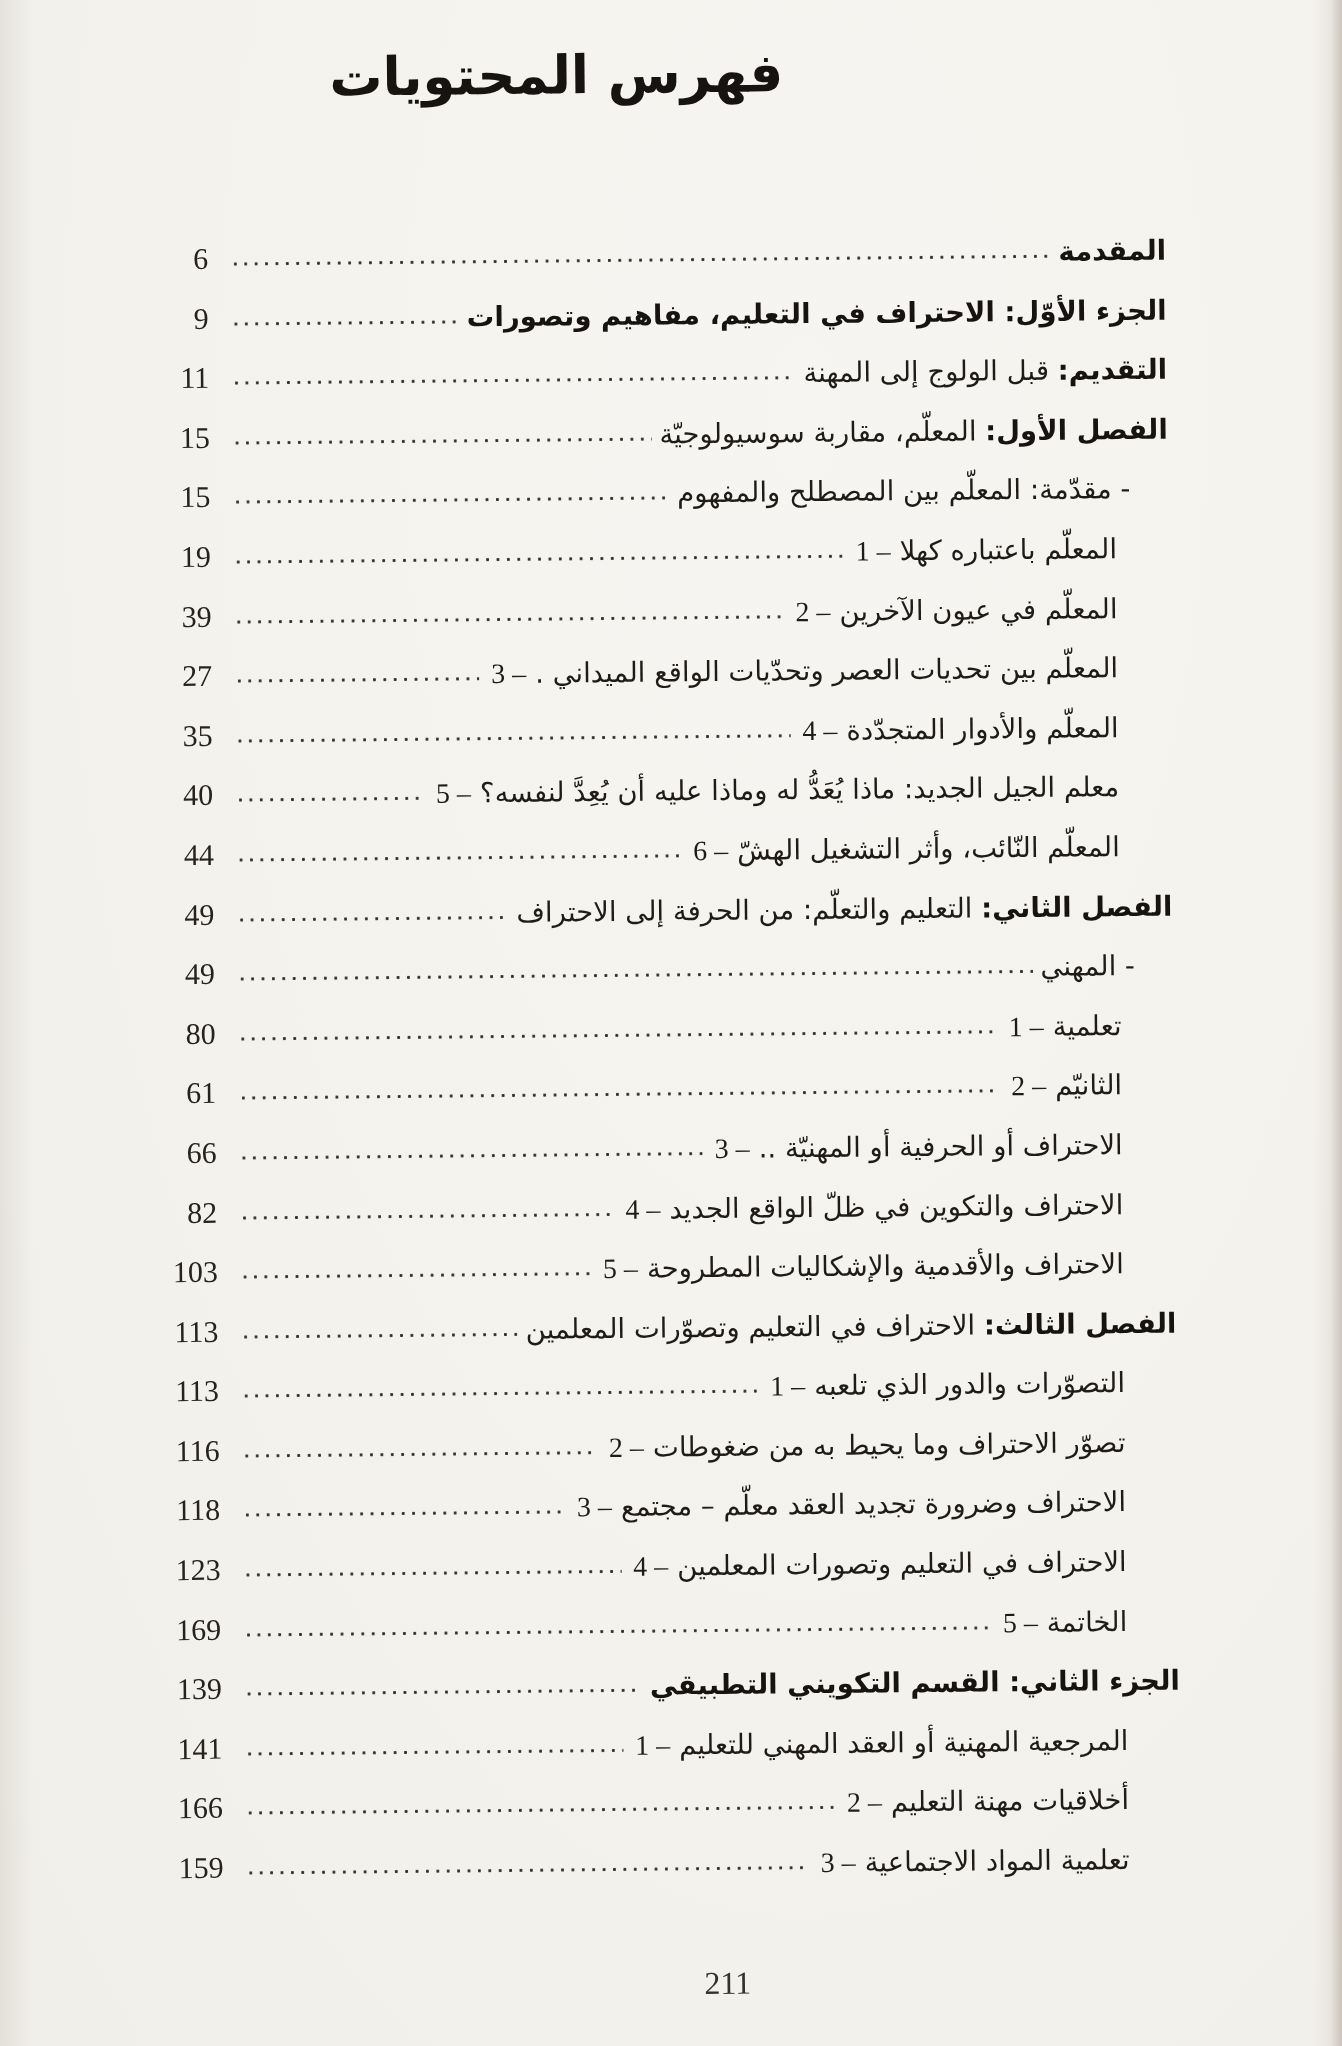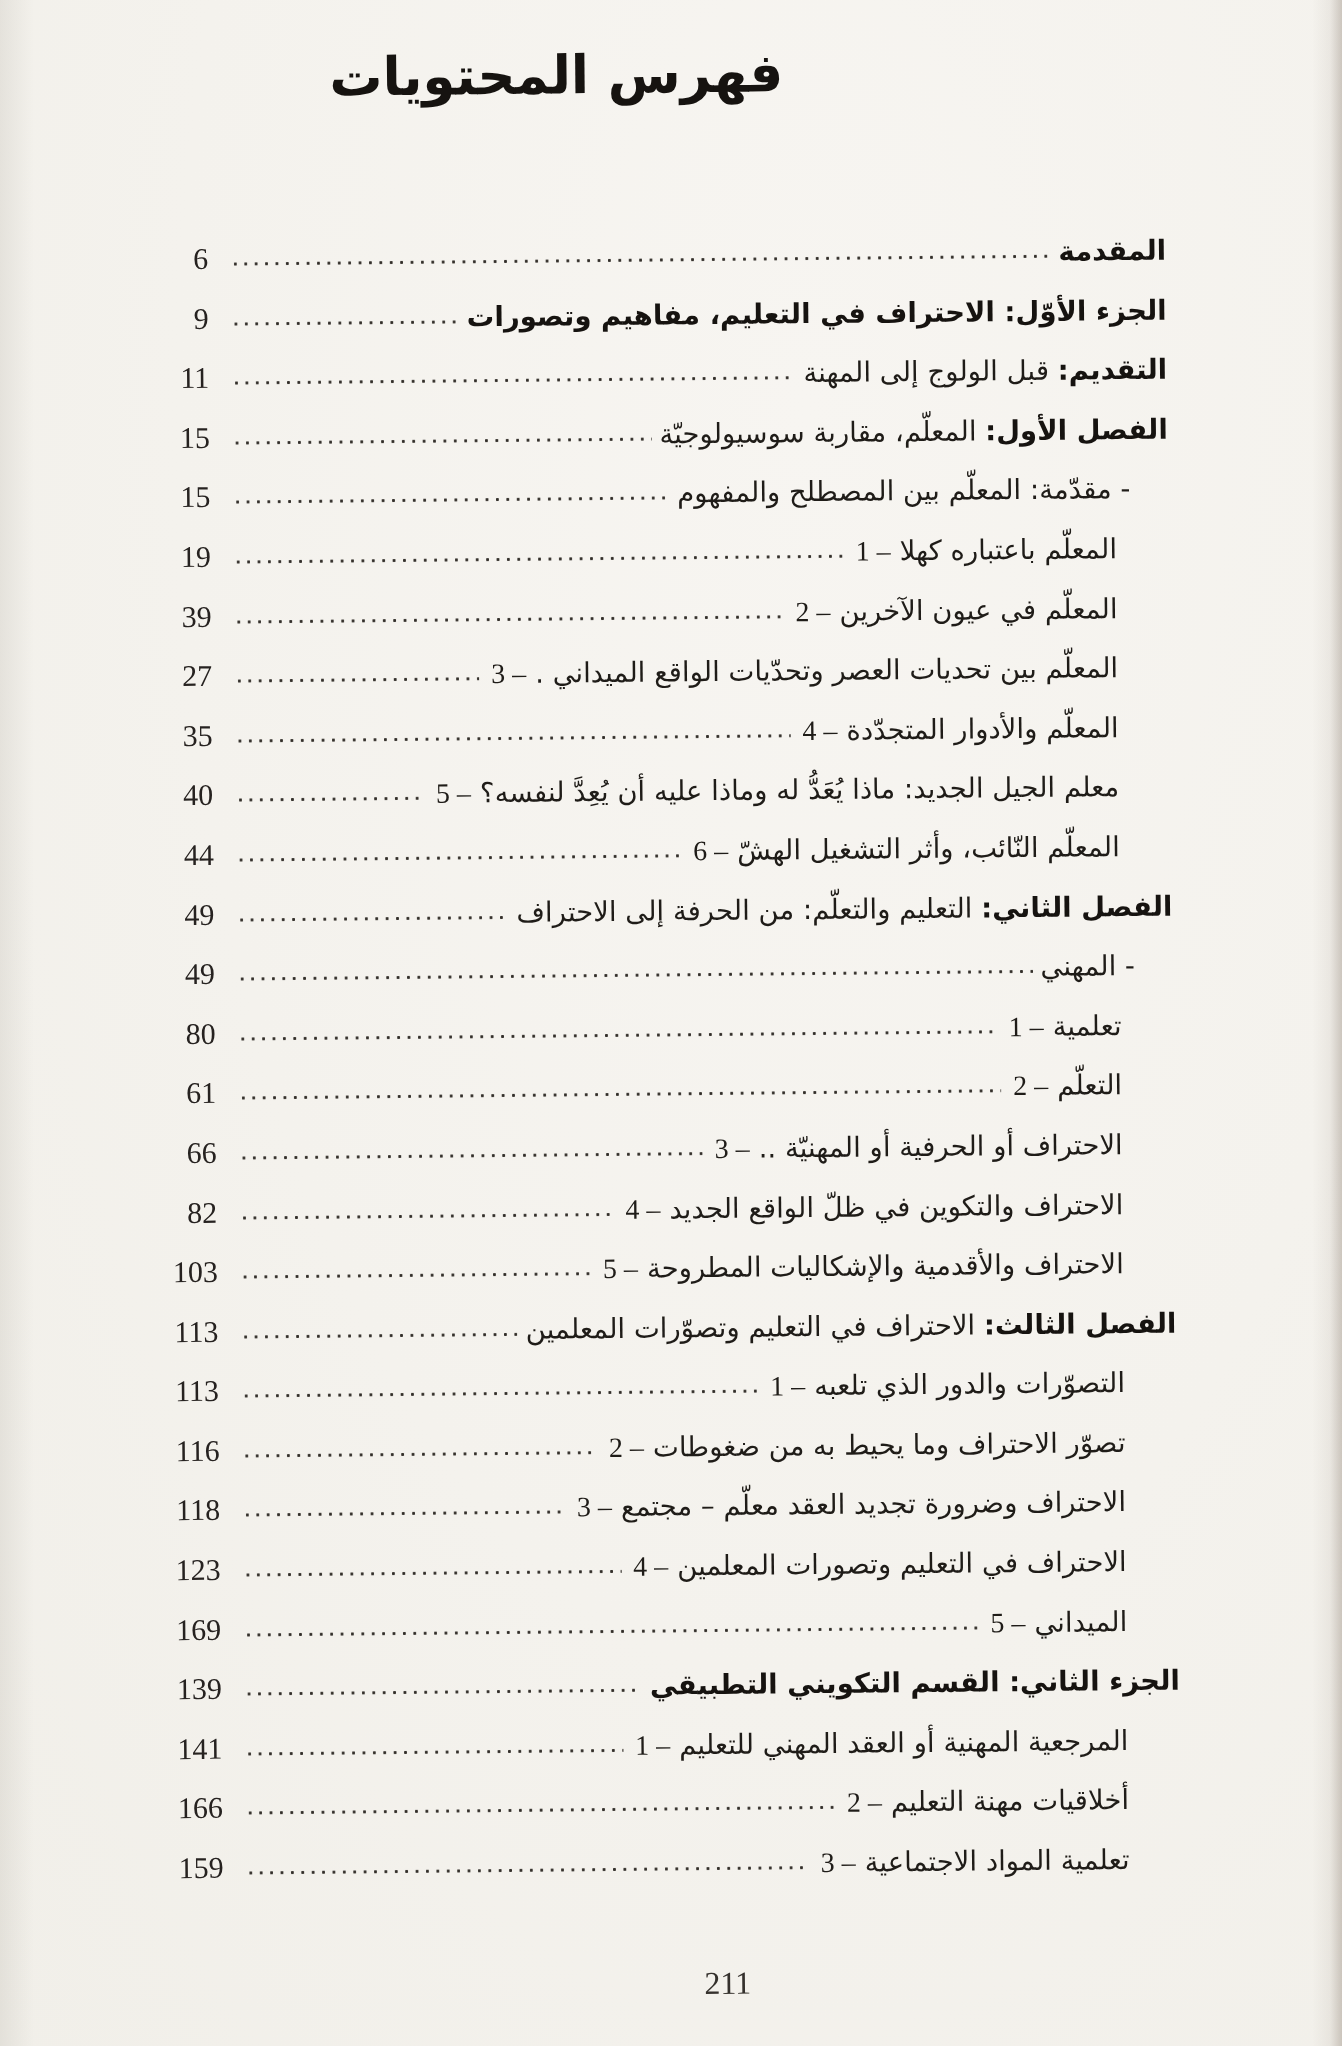--- a/index.html
+++ b/index.html
@@ -165,21 +165,21 @@
   </div>
 
   <div class="row lvl2">
     <span class="etext"><b class="lbl"></b><span class="rest">تعلمية </span></span>
     <span class="enum">1 –</span>
     <span class="leader"></span>
     <span class="pnum">80</span>
   </div>
 
   <div class="row lvl2">
-    <span class="etext"><b class="lbl"></b><span class="rest">التعلّم </span></span>
+    <span class="etext"><b class="lbl"></b><span class="rest">الثانيّم </span></span>
     <span class="enum">2 –</span>
     <span class="leader"></span>
     <span class="pnum">61</span>
   </div>
 
   <div class="row lvl2">
     <span class="etext"><b class="lbl"></b><span class="rest">الاحتراف أو الحرفية أو المهنيّة .. </span></span>
     <span class="enum">3 –</span>
     <span class="leader"></span>
     <span class="pnum">66</span>
@@ -228,21 +228,21 @@
   </div>
 
   <div class="row lvl2">
     <span class="etext"><b class="lbl"></b><span class="rest">الاحتراف في التعليم وتصورات المعلمين</span></span>
     <span class="enum">4 –</span>
     <span class="leader"></span>
     <span class="pnum">123</span>
   </div>
 
   <div class="row lvl2">
-    <span class="etext"><b class="lbl"></b><span class="rest">الميداني </span></span>
+    <span class="etext"><b class="lbl"></b><span class="rest">الخاتمة </span></span>
     <span class="enum">5 –</span>
     <span class="leader"></span>
     <span class="pnum">169</span>
   </div>
 
   <div class="row lvl0">
     <span class="etext"><b class="lbl">الجزء الثاني: القسم التكويني التطبيقي</b><span class="rest"></span></span>
 
     <span class="leader"></span>
     <span class="pnum">139</span>

